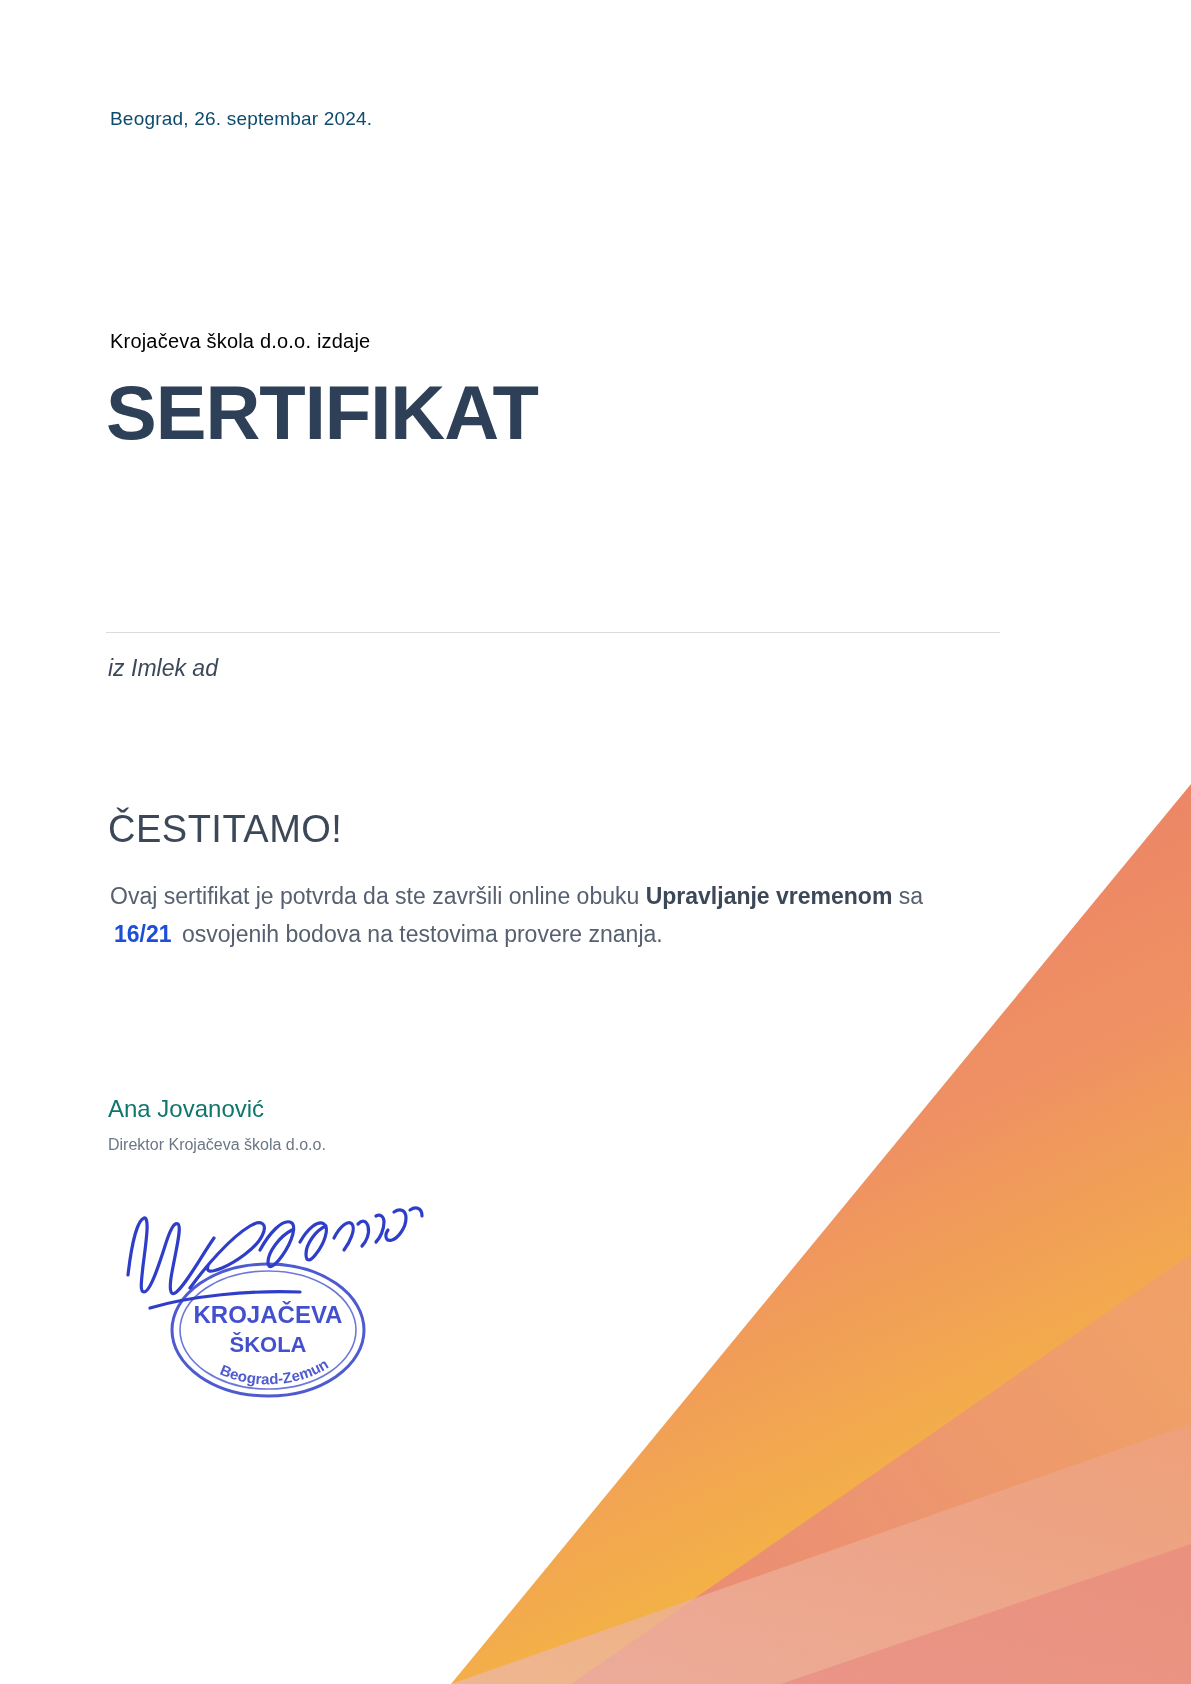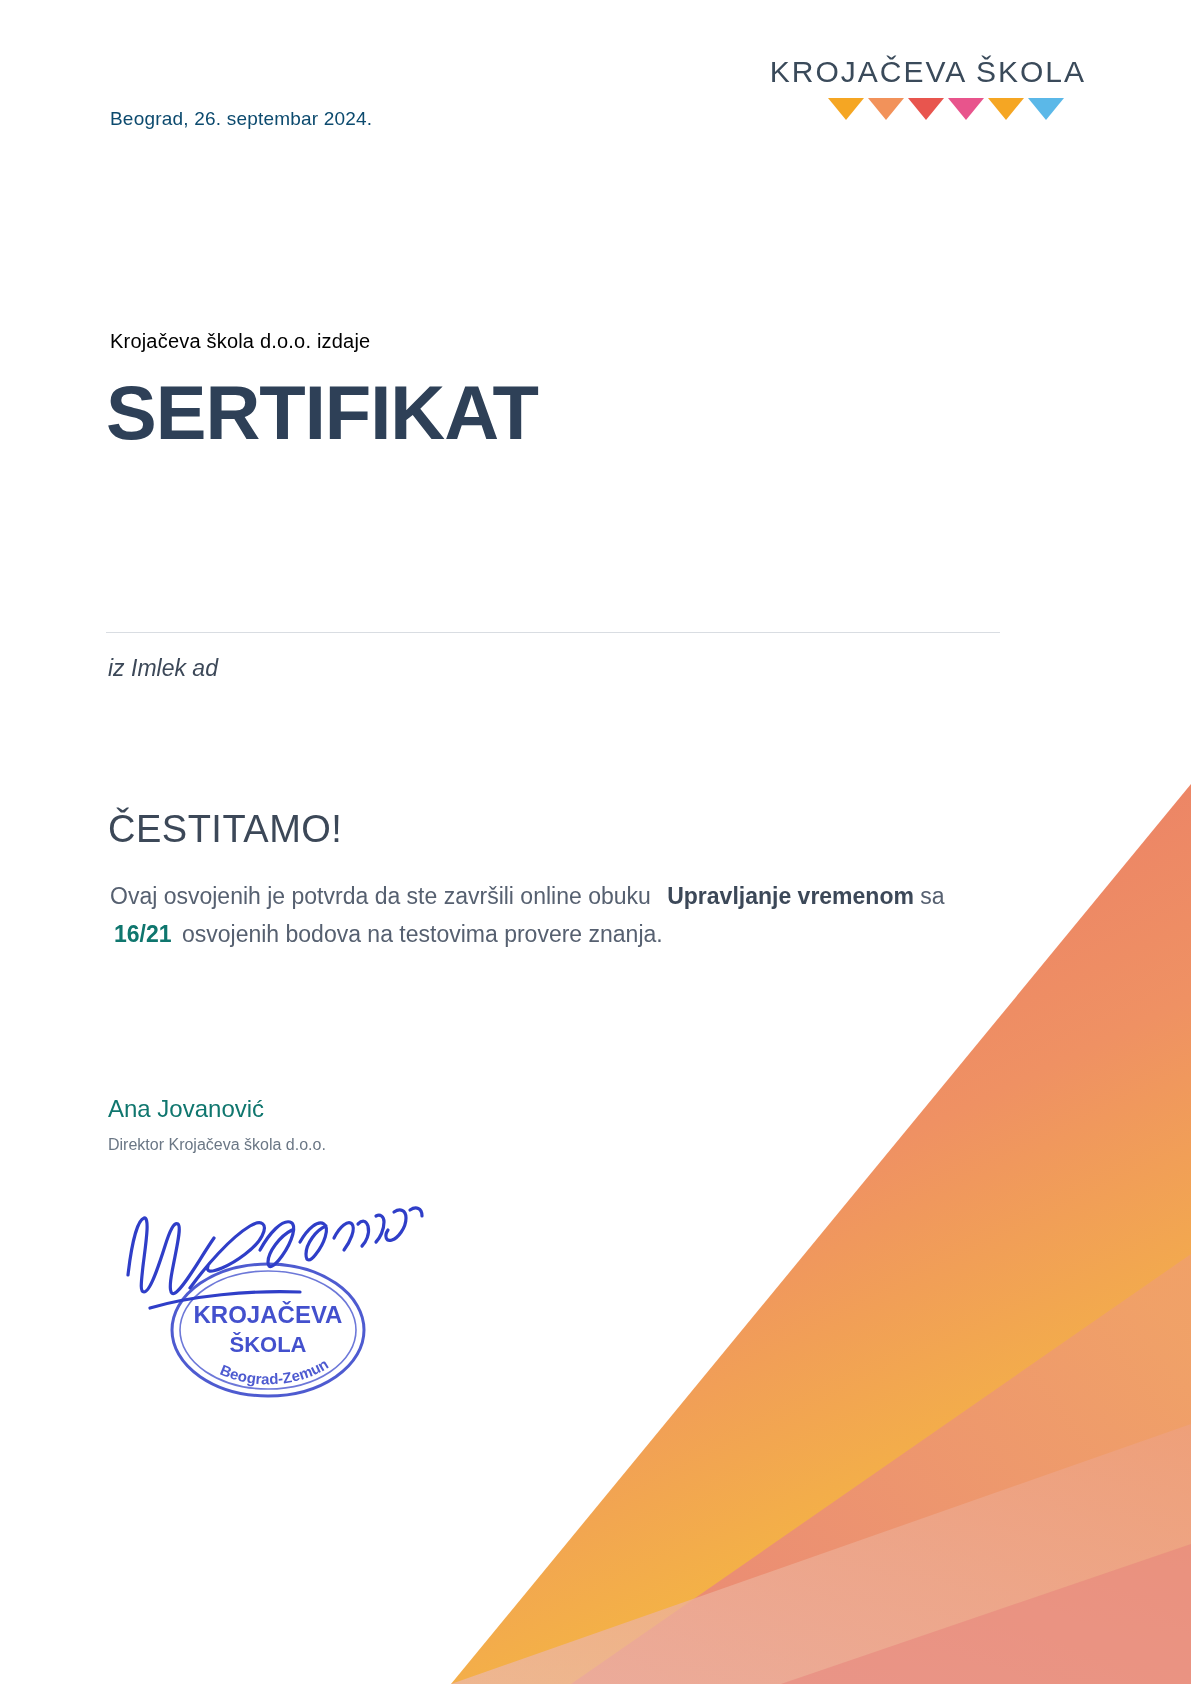--- a/index.html
+++ b/index.html
@@ -123,25 +123,24 @@
     left: 110px;
     top: 878px;
     width: 860px;
     font-size: 23px;
     line-height: 1.65;
     color: #566070;
   }
   .body-text b {
     color: #3c4858;
     font-weight: bold;
-    margin-left: 10px;
   }
   .score {
     font-weight: bold;
-    color: #0f766e;
+    color: #1d4ed8;
     padding: 0 4px;
   }
 
   
   .sig-name {
     position: absolute;
     left: 108px;
     top: 1095px;
     font-size: 24px;
     color: #0f766e;
@@ -183,41 +182,30 @@
       </linearGradient>
     </defs>
     <polygon points="740,0 740,900 0,900" fill="url(#g1)"></polygon>
     <polygon points="740,470 740,900 120,900" fill="url(#g2)" opacity="0.92"></polygon>
     <polygon points="740,640 740,900 0,900" fill="url(#g3)" opacity="0.75"></polygon>
     <polygon points="740,760 740,900 330,900" fill="#e8837c" opacity="0.55"></polygon>
   </svg>
 
   <div class="date">Beograd, 26. septembar 2024.</div>
 
-  <div class="logo">
-    <div class="logo-text">KROJAČEVA ŠKOLA</div>
-    <svg class="logo-zigzag" viewBox="0 0 258 24">
-      <polygon points="0,0 36,0 18,22" fill="#f5a623"></polygon>
-      <polygon points="40,0 76,0 58,22" fill="#f2925a"></polygon>
-      <polygon points="80,0 116,0 98,22" fill="#e8554e"></polygon>
-      <polygon points="120,0 156,0 138,22" fill="#e8548c"></polygon>
-      <polygon points="160,0 196,0 178,22" fill="#f5a623"></polygon>
-      <polygon points="200,0 236,0 218,22" fill="#5bb8e8"></polygon>
-    </svg>
-  </div>
 
   <div class="issuer">Krojačeva škola d.o.o. izdaje</div>
   <div class="cert-title">SERTIFIKAT</div>
 
   <div class="recipient-rule"></div>
   <div class="recipient-from">iz Imlek ad</div>
 
   <div class="congrats">ČESTITAMO!</div>
   <div class="body-text">
-    <span>Ovaj osvojenih je potvrda da ste završili online obuku </span><b>Upravljanje vremenom</b><span> sa </span><span class="score">16/21</span><span> osvojenih bodova na testovima provere znanja.</span>
+    <span>Ovaj sertifikat je potvrda da ste završili online obuku </span><b>Upravljanje vremenom</b><span> sa </span><span class="score">16/21</span><span> osvojenih bodova na testovima provere znanja.</span>
   </div>
 
   <div class="sig-name">Ana Jovanović</div>
   <div class="sig-role">Direktor Krojačeva škola d.o.o.</div>
 
   <svg class="signature" viewBox="0 0 330 230">
 
     <g fill="none" stroke="#2f3ec8" stroke-width="3.2" stroke-linecap="round">
       <path d="M18,95 C22,60 28,40 34,38 C40,37 36,62 33,86 C31,104 30,112 34,112 C40,112 48,88 55,66 C60,50 64,42 68,44 C72,47 66,70 62,92 C59,108 60,116 65,113 C74,108 90,78 104,58"></path>
       <path d="M80,108 C96,86 120,58 140,46 C152,39 158,44 152,56 C146,68 126,82 112,88 C100,93 96,92 98,86"></path>

